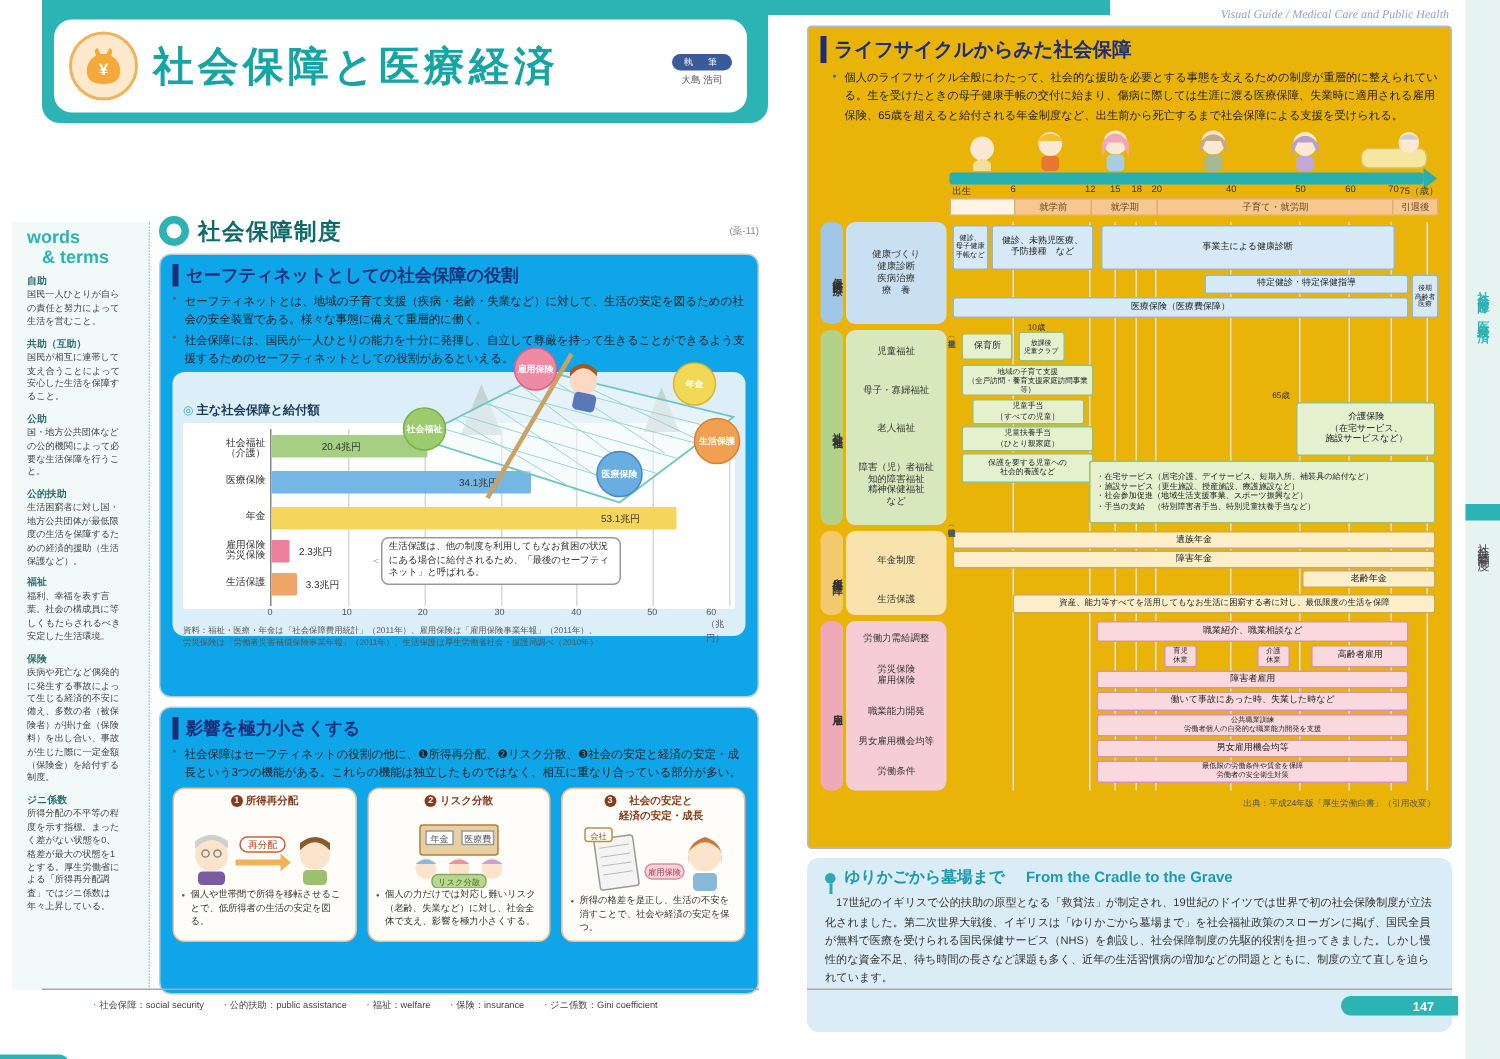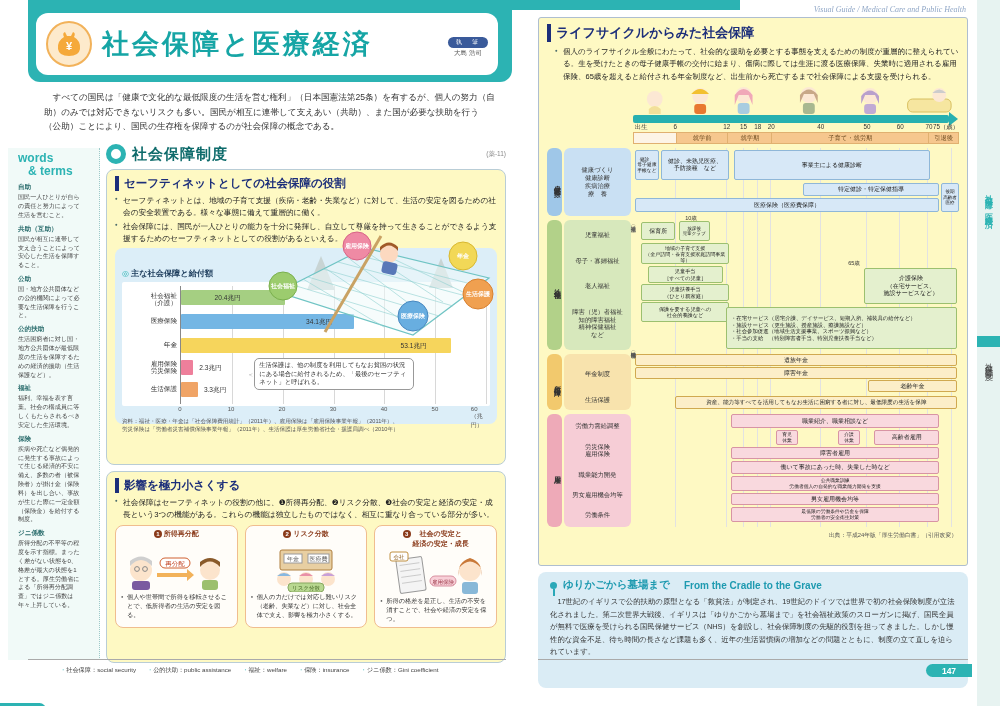--- a/index.html
+++ b/index.html
@@ -25,21 +25,21 @@
   .term{margin-bottom:5px;}
   .term-t{font-size:6.6px;font-weight:bold;color:#2e6f6f;margin-bottom:1px;}
   .term-d{font-size:6.1px;line-height:1.45;color:#444;}
 
   
   .main-left{position:absolute;left:106px;top:144px;width:400px;height:518px;}
   .sec-head{display:flex;align-items:center;}
   .donut{width:10px;height:10px;border:5px solid #2cb3b3;border-radius:50%;background:#fff;margin-right:6px;}
   .sec-title{font-size:15px;font-weight:bold;color:#0e6b6b;letter-spacing:1px;}
   .sec-ref{margin-left:auto;font-size:6.5px;color:#888;}
-  .lbox{border:1px solid #b9cdd6;border-radius:8px;padding:6px 8px;position:relative;background:#fef9c3;}
+  .lbox{border:1px solid #b9cdd6;border-radius:8px;padding:6px 8px;position:relative;background:#0ea5e9;}
   .box1{margin-top:5px;height:296px;box-sizing:border-box;}
   .box2{margin-top:6px;height:192px;box-sizing:border-box;}
   .sub-h{border-left:4px solid #1c2e7a;padding-left:5px;font-size:11.5px;font-weight:bold;color:#1c2e7a;margin-bottom:4px;}
   .blt{position:relative;font-size:7.7px;line-height:1.55;color:#222;padding-left:8px;margin-bottom:2px;}
   .blt::before{content:"●";position:absolute;left:0;top:1px;font-size:4.5px;color:#4a6a6a;}
 
   
   .chart-box{margin-top:3px;background:#dceef8;border-radius:8px;padding:20px 7px;position:relative;height:176px;box-sizing:border-box;}
   .chart-title{font-size:8.2px;font-weight:bold;color:#1a3a5a;}
   .chart-title .dbl{color:#2cb3b3;margin-right:2px;font-size:8px;}
@@ -61,21 +61,21 @@
   .cards{display:flex;gap:7px;margin-top:4px;}
   .card{flex:1;border:1.5px solid #f0bd8f;border-radius:8px;background:#fffdf9;padding:3px 5px;box-sizing:border-box;}
   .card-title{display:flex;align-items:flex-start;justify-content:center;gap:2px;font-size:7px;font-weight:bold;color:#8a3a1a;text-align:center;min-height:16px;}
   .cnum{flex:0 0 auto;width:8px;height:8px;border-radius:50%;background:#8a3a1a;color:#fff;font-size:6px;line-height:8px;text-align:center;margin-top:1px;}
   .card-ill{height:48px;display:flex;align-items:center;justify-content:center;}
   .card-cap{position:relative;font-size:6.2px;line-height:1.45;color:#333;padding-left:6px;}
   .card-cap::before{content:"●";position:absolute;left:0;top:1px;font-size:4px;color:#555;}
 
   
   .running-head{position:absolute;right:34px;top:5px;font-family:"Liberation Serif","DejaVu Serif",serif;font-style:italic;font-size:8px;color:#8fa6c6;}
-  .right-main{position:absolute;left:538px;top:17px;width:430px;height:549px;border:1px solid #aebed0;border-radius:3px;padding:6px 8px;box-sizing:border-box;background:#fef9c3;}
+  .right-main{position:absolute;left:538px;top:17px;width:430px;height:549px;border:1px solid #aebed0;border-radius:3px;padding:6px 8px;box-sizing:border-box;background:#eab308;}
   .rp-intro{font-size:7.5px;line-height:1.65;color:#222;margin:2px 0 0 8px;text-indent:0;}
   .chars{margin-left:86px;height:32px;position:relative;}
   .tl-arrow{margin-left:86px;margin-right:10px;position:relative;height:8px;background:#27b0b0;border-radius:2px;}
   .tl-arrow::after{content:"";position:absolute;right:-9px;top:-3px;border-left:9px solid #27b0b0;border-top:7px solid transparent;border-bottom:7px solid transparent;}
   .tl-ticks{margin-left:86px;position:relative;height:9px;font-size:6.3px;color:#333;}
   .tl-ticks span{position:absolute;transform:translateX(-50%);white-space:nowrap;}
   .tl-stages{margin-left:86px;display:flex;height:12px;font-size:6.3px;color:#6b4a20;border:1px solid #e0b070;box-sizing:border-box;}
   .seg{background:#f6c78e;border-left:1px solid #e0b070;display:flex;align-items:center;justify-content:center;box-sizing:border-box;}
   .seg0{background:#fdf4e6;border-left:none;}
   .dg-body{position:relative;margin-top:4px;}
@@ -105,21 +105,21 @@
 
   
   .edge{position:absolute;right:0;top:0;width:23px;height:706px;background:#e7f3f1;}
   .edge-title{position:absolute;top:188px;right:7px;writing-mode:vertical-rl;color:#2cb3b3;font-size:8px;font-weight:bold;letter-spacing:2px;}
   .edge-tab{position:absolute;top:336px;right:0;width:23px;height:11px;background:#2cb3b3;}
   .edge-sec{position:absolute;top:356px;right:7px;writing-mode:vertical-rl;color:#444;font-size:8px;letter-spacing:2px;}
   .rule{position:absolute;top:659px;border-top:1px solid #aaa;}
   .rule-l{left:28px;width:478px;} .rule-r{left:538px;width:430px;}
   .pgpill{position:absolute;top:664px;height:13px;background:#2cb3b3;color:#fff;font-size:8.5px;font-weight:bold;display:flex;align-items:center;justify-content:center;}
   .pg-l{left:0;width:46px;border-radius:0 7px 7px 0;margin-top:39px;}
-  .pg-r{right:28px;width:46px;border-radius:7px 0 0 7px;}
+  .pg-r{right:28px;width:46px;border-radius:7px 0 0 7px;padding-left:32px;}
   .glossary{position:absolute;left:60px;top:666px;display:flex;gap:11px;font-size:6.2px;color:#444;}
   .glossary span::before{content:"・";color:#2cb3b3;}
 </style>
 </head>
 <body>
 
 <div class="spread">
 
   <div class="teal-block"></div>
   <div class="teal-strip"></div>
@@ -129,21 +129,20 @@
         <path d="M10 8 Q8 4 11 3 L13 7 L17 7 L19 3 Q22 4 20 8 Q27 12 26 20 Q25 27 15 27 Q5 27 4 20 Q3 12 10 8Z" fill="#f5a93a"></path>
         <text x="15" y="21" font-size="11" fill="#fff" text-anchor="middle" font-weight="bold">¥</text>
       </svg>
     </span>
     <span class="page-title">社会保障と医療経済</span>
     <span class="author">
       <span class="author-pill">執　筆</span>
       <span class="author-name" style="display:block;">大島 浩司</span>
     </span>
   </div>
-  <div class="intro">すべての国民は「健康で文化的な最低限度の生活を営む権利」（日本国憲法第25条）を有するが、個人の努力（自助）のみでは対応できないリスクも多い。国民が相互に連帯して支えあい（共助）、また国が必要な扶助を行う（公助）ことにより、国民の生存権を保障するのが社会保障の概念である。</div>
 
   <div class="words">
     <div class="words-h">
       <span>words</span>
       <span class="l2">&amp; terms</span>
     </div>
     <div class="term">
         <div class="term-t">自助</div>
         <div class="term-d">国民一人ひとりが自らの責任と努力によって生活を営むこと。</div>
       </div>

